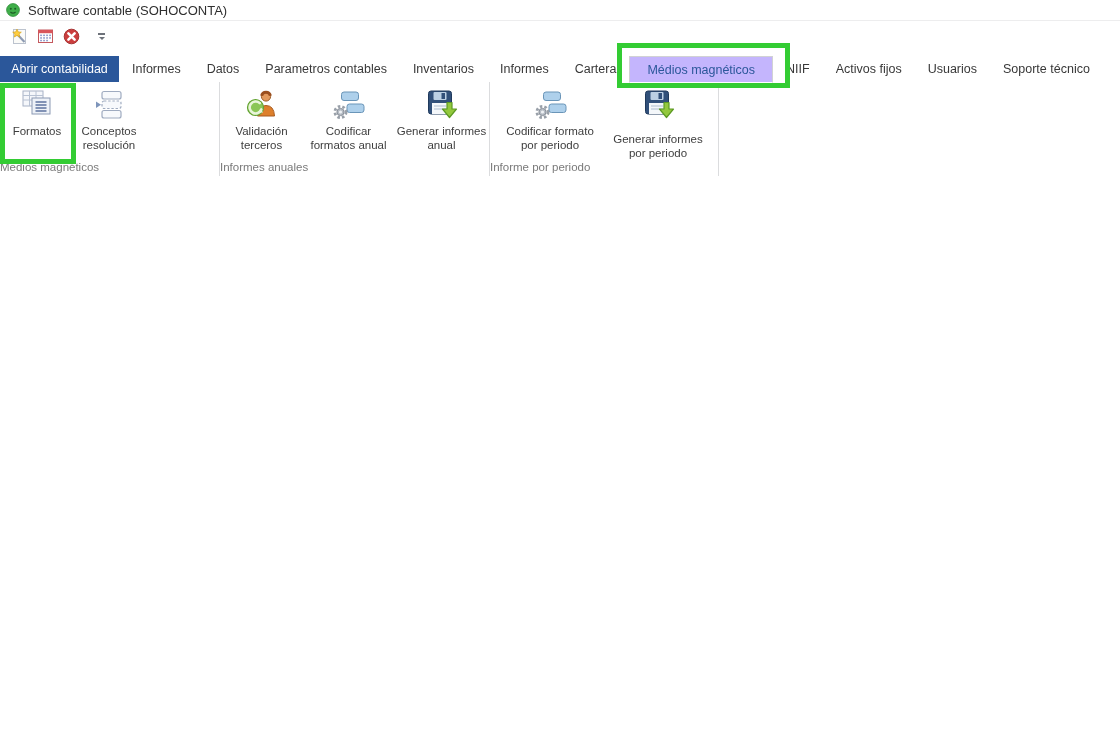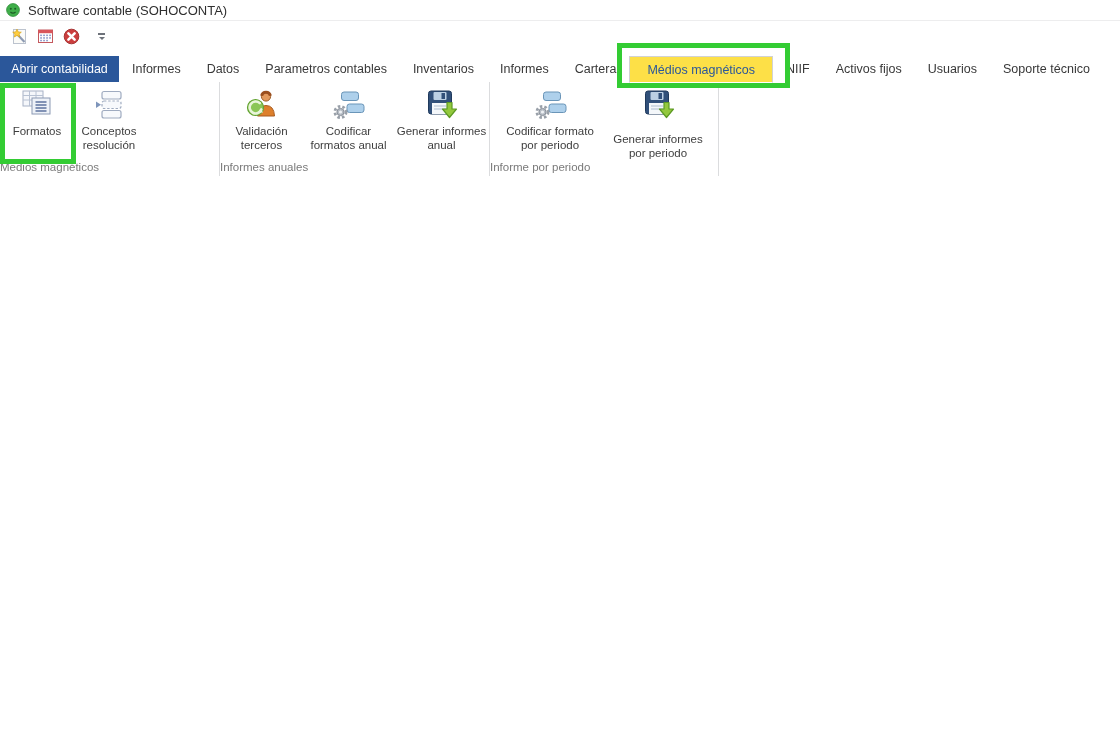--- a/index.html
+++ b/index.html
@@ -31,21 +31,21 @@
   }
   .file-tab{
     width:119px;background:#2b579a;color:#fff;font-size:12.5px;
     display:flex;align-items:center;justify-content:center;cursor:pointer;flex:0 0 auto;
   }
   .tab{
     padding:0 13px;display:flex;align-items:center;font-size:12.5px;color:#383838;
     cursor:pointer;white-space:nowrap;flex:0 0 auto;
   }
   .tab.selected{
-    position:relative;z-index:2;background:#fde047;color:#2b579a;
+    position:relative;z-index:2;background:#c4b5fd;color:#2b579a;
     border:1px solid #d1d2d4;border-bottom:1px solid #fff;
     margin-bottom:-1px;padding:0 17px;
   }
   
   .hl{position:absolute;border:5px solid #33cc33;pointer-events:none;z-index:10;}
   .hl-tab{top:-14px;bottom:-6px;left:-13px;right:-18px;}
   .hl-formatos{top:-1px;left:-4px;right:-6px;height:71px;}
   
   .ribbon{
     position:absolute;top:82px;left:0;right:0;height:94px;

